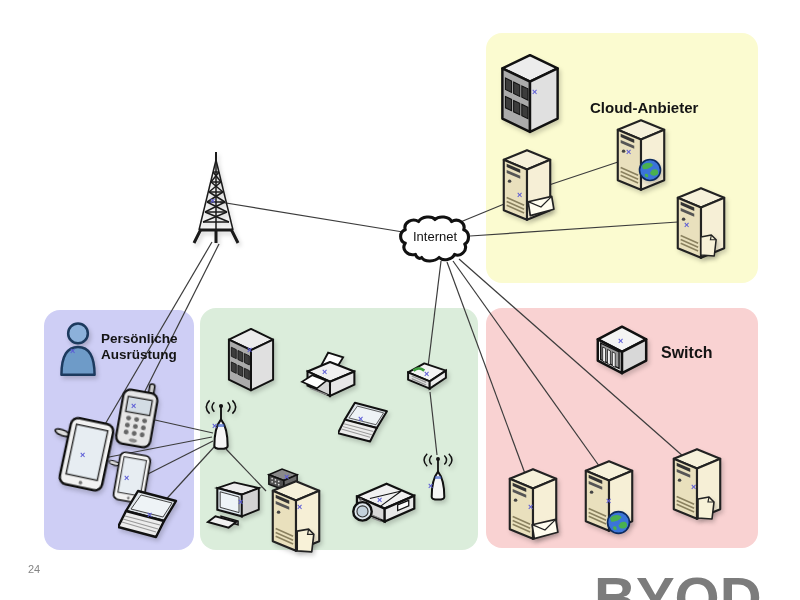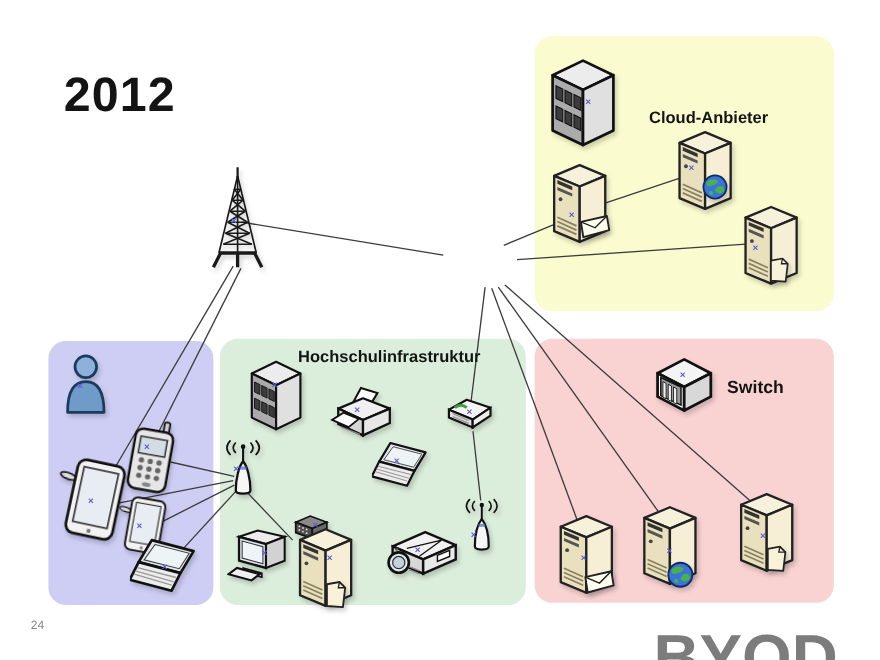--- a/index.html
+++ b/index.html
@@ -240,28 +240,33 @@
       <line x1="212" y1="242" x2="87" y2="455"></line>
       <line x1="219" y1="244" x2="137" y2="407"></line>
       <line x1="155" y1="420" x2="213" y2="433"></line>
       <line x1="104" y1="458" x2="212" y2="437"></line>
       <line x1="140" y1="478" x2="213" y2="441"></line>
       <line x1="160" y1="506" x2="215" y2="446"></line>
       <line x1="226" y1="449" x2="266" y2="491"></line>
     </g>
   </svg>
 
-  <div class="lbl" id="slide-title">2012</div>
   <div id="page-number">24</div>
   <div id="watermark">BYOD</div>
 
   <div class="lbl" id="lbl-cloud-provider">Cloud-Anbieter</div>
-  <div class="lbl" id="lbl-university">Hochschulinfrastruktur</div>
+  <div class="lbl" id="lbl-personal">Persönliche Ausrüstung</div>
   <div class="lbl" id="lbl-switch">Switch</div>
 
+  <div id="cloud-wrap">
+    <svg width="78" height="52" viewBox="0 0 76 50">
+        <use href="#sym-cloud"></use>
+      </svg>
+    <div id="cloud-label">Internet</div>
+  </div>
 
   <svg class="ic" style="left:190px;top:150px" width="52" height="100" viewBox="0 0 50 100">
       <use href="#sym-tower"></use>
     </svg>
 
   <svg class="ic" style="left:496px;top:50px" width="68" height="88" viewBox="0 0 66 86">
       <use href="#sym-building"></use>
     </svg>
   <svg class="ic" style="left:497px;top:147px" width="60" height="76" viewBox="0 0 62 78">
       <use href="#sym-server"></use>

